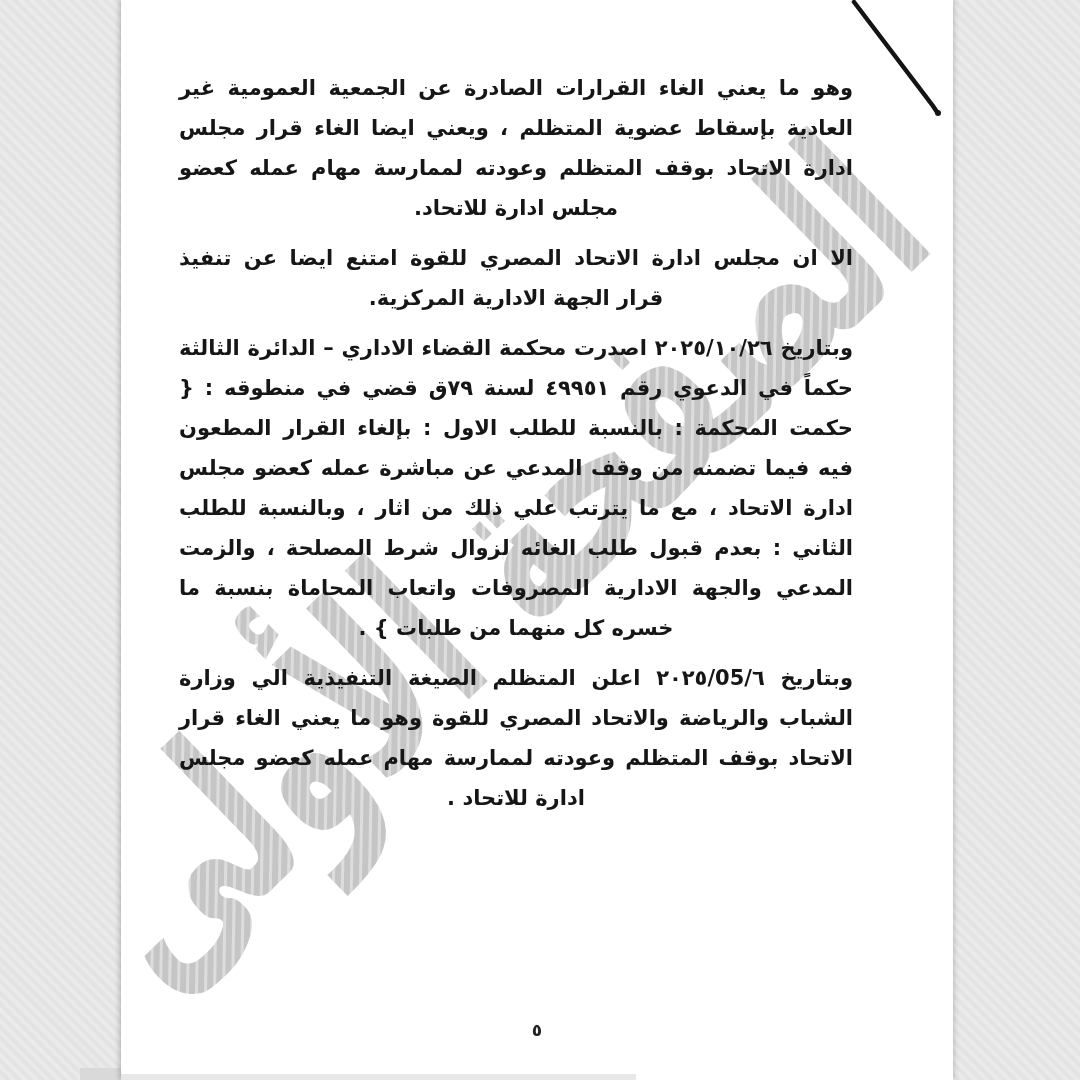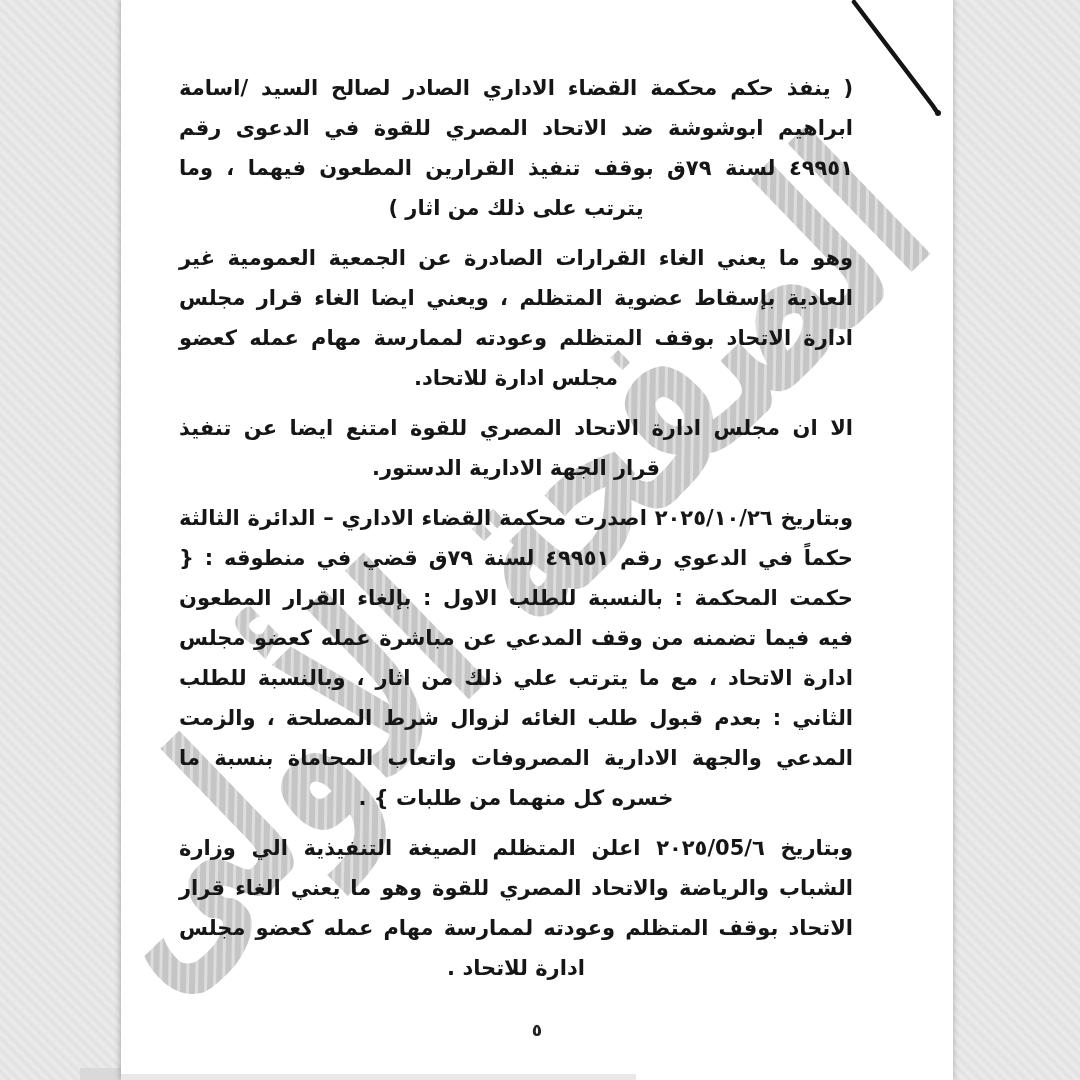--- a/index.html
+++ b/index.html
@@ -66,23 +66,22 @@
     </defs>
     <text x="430" y="620" transform="rotate(-44 430 620)" text-anchor="middle" font-weight="bold" font-size="235" fill="url(#hatch)" opacity="0.55" textLength="1080" lengthAdjust="spacingAndGlyphs">الصفحة الأولى</text>
   </svg>
 
   <svg class="pen-layer" width="832" height="1080" viewBox="0 0 832 1080">
     <polyline points="733,2 812,106 816,112" fill="none" stroke="#141414" stroke-width="4.5" stroke-linecap="round"></polyline>
     <circle cx="817" cy="113" r="3" fill="#141414"></circle>
   </svg>
 
   <div class="content">
-    <p>( ينفذ حكم محكمة القضاء الاداري الصادر لصالح السيد /اسامة ابراهيم ابوشوشة ضد الاتحاد المصري للقوة في الدعوى رقم ٤٩٩٥١ لسنة ٧٩ق بوقف تنفيذ القرارين المطعون فيهما ، وما يترتب على ذلك من اثار )</p>
     <p>وهو ما يعني الغاء القرارات الصادرة عن الجمعية العمومية غير العادية بإسقاط عضوية المتظلم ، ويعني ايضا الغاء قرار مجلس ادارة الاتحاد بوقف المتظلم وعودته لممارسة مهام عمله كعضو مجلس ادارة للاتحاد.</p>
-    <p>الا ان مجلس ادارة الاتحاد المصري للقوة امتنع ايضا عن تنفيذ قرار الجهة الادارية الدستور.</p>
+    <p>الا ان مجلس ادارة الاتحاد المصري للقوة امتنع ايضا عن تنفيذ قرار الجهة الادارية المركزية.</p>
     <p><span>وبتاريخ ٢٠٢٥/١٠/٢٦ اصدرت محكمة القضاء الاداري – الدائرة الثالثة حكماً في الدعوي رقم ٤٩٩٥١ لسنة ٧٩ق قضي في منطوقه : { </span><span class="underlined">حكمت المحكمة</span><span> : بالنسبة للطلب الاول : بإلغاء القرار المطعون فيه فيما تضمنه من وقف المدعي عن مباشرة عمله كعضو مجلس ادارة الاتحاد ، مع ما يترتب علي ذلك من اثار ، وبالنسبة للطلب الثاني : بعدم قبول طلب الغائه لزوال شرط المصلحة ، والزمت المدعي والجهة الادارية المصروفات واتعاب المحاماة بنسبة ما خسره كل منهما من طلبات } .</span></p>
     <p>وبتاريخ ٢٠٢٥/05/٦ اعلن المتظلم الصيغة التنفيذية الي وزارة الشباب والرياضة والاتحاد المصري للقوة وهو ما يعني الغاء قرار الاتحاد بوقف المتظلم وعودته لممارسة مهام عمله كعضو مجلس ادارة للاتحاد .</p>
 
   </div>
 
   <div class="page-number">٥</div>
 </div>
 
 <div class="bottom-strip"></div>
 

